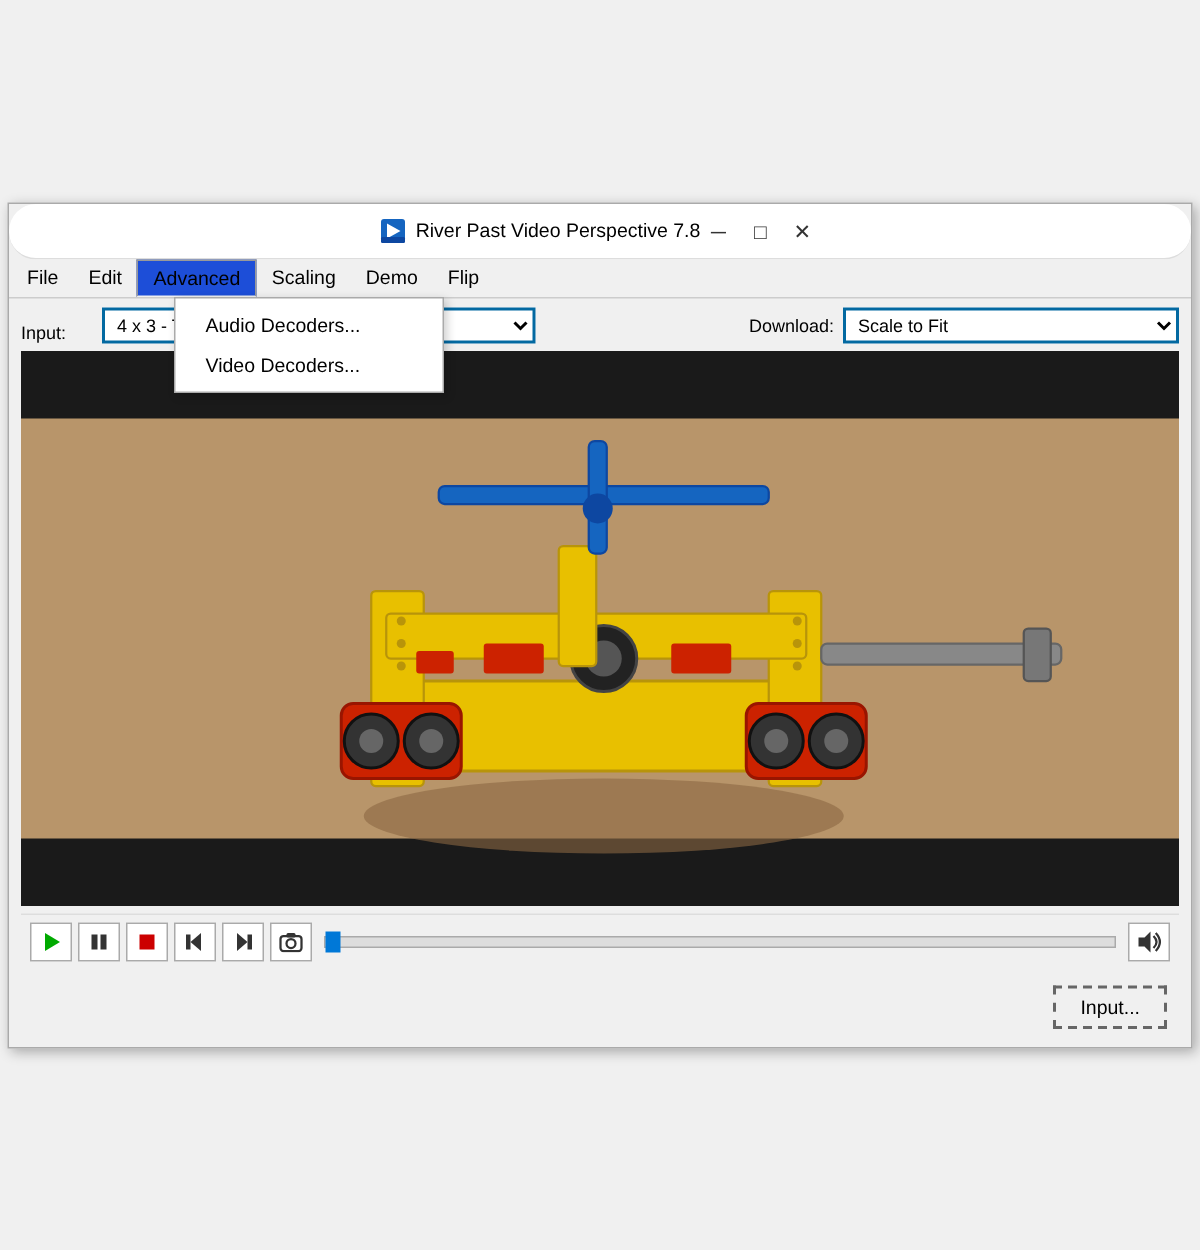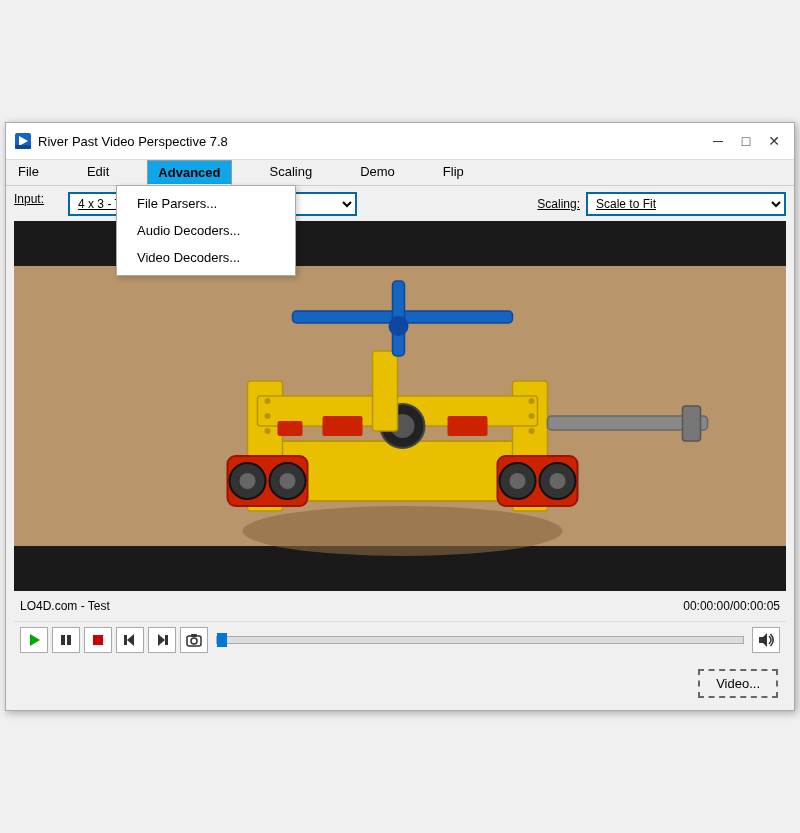--- a/index.html
+++ b/index.html
@@ -20,24 +20,25 @@
       background: #f0f0f0;
       border: 1px solid #aaa;
       box-shadow: 2px 2px 8px rgba(0,0,0,0.3);
       display: flex;
       flex-direction: column;
     }
     .title-bar {
       background: #ffffff;
       display: flex;
       align-items: center;
-      justify-content: space-between;
+      justify-content: center;
       padding: 6px 8px;
       border-bottom: 1px solid #ddd;
       user-select: none;
+      border-radius: 18px;
     }
     .title-bar-left {
       display: flex;
       align-items: center;
       gap: 6px;
     }
     .title-bar-icon {
       width: 18px;
       height: 18px;
     }
@@ -62,29 +63,28 @@
       color: #333;
     }
 
     
     .menu-bar {
       display: flex;
       background: #f0f0f0;
       border-bottom: 1px solid #ccc;
       padding: 0 2px;
       position: relative;
-      gap: 28px;
     }
     .menu-item {
       padding: 4px 10px;
       cursor: pointer;
       font-size: 13px;
       position: relative;
     }
-    .menu-item.active { background: #0ea5e9; border: 1px solid #999; border-bottom: 1px solid #f0f0f0; font-weight: bold; }
+    .menu-item.active { background: #1d4ed8; border: 1px solid #999; border-bottom: 1px solid #f0f0f0; }
 
     
     .dropdown {
       position: absolute;
       top: 100%;
       left: 110px;
       background: #fff;
       border: 1px solid #aaa;
       box-shadow: 2px 2px 6px rgba(0,0,0,0.2);
       z-index: 100;
@@ -101,43 +101,42 @@
     .content {
       padding: 6px 8px;
       display: flex;
       flex-direction: column;
       gap: 5px;
     }
 
     
     .controls-row {
       display: flex;
-      align-items: flex-start;
+      align-items: flex-end;
       gap: 24px;
-      text-decoration: underline;
     }
     .label-text {
       font-size: 12px;
     }
     select {
       height: 24px;
       border: 2px solid #0369a1;
       background: white;
       font-size: 12px;
       padding: 0 4px;
       cursor: pointer;
     }
     .input-select-narrow {
       width: 105px;
     }
     .input-select-medium {
       width: 160px;
     }
     .input-select-wide {
-      width: 200px;
+      width: 224px;
     }
     .scaling-label {
       margin-left: auto;
       display: flex;
       align-items: center;
       gap: 6px;
     }
 
     
     .video-container {
@@ -266,38 +265,37 @@
 
   <div class="menu-bar">
     <div class="menu-item">File</div>
     <div class="menu-item">Edit</div>
     <div class="menu-item active">Advanced</div>
     <div class="menu-item">Scaling</div>
     <div class="menu-item">Demo</div>
     <div class="menu-item">Flip</div>
 
     <div class="dropdown">
-      <div class="dropdown-item">File Parsers...</div>
       <div class="dropdown-item">Audio Decoders...</div>
       <div class="dropdown-item">Video Decoders...</div>
     </div>
   </div>
 
   <div class="content">
 
     <div class="controls-row">
       <span class="label-text">Input:</span>
       <select class="input-select-narrow">
         <option>4 x 3 - TV</option>
       </select>
       <select class="input-select-medium">
         <option>Side</option>
       </select>
       <div class="scaling-label">
-        <span class="label-text">Scaling:</span>
+        <span class="label-text">Download:</span>
         <select class="input-select-wide">
           <option>Scale to Fit</option>
         </select>
       </div>
     </div>
 
 
     <div class="video-container">
       <svg class="video-placeholder" viewBox="0 0 775 370" preserveAspectRatio="xMidYMid slice">
 
@@ -345,24 +343,20 @@
 
         <circle cx="255" cy="180" r="3" fill="#B8940A"></circle>
         <circle cx="255" cy="195" r="3" fill="#B8940A"></circle>
         <circle cx="255" cy="210" r="3" fill="#B8940A"></circle>
         <circle cx="519" cy="180" r="3" fill="#B8940A"></circle>
         <circle cx="519" cy="195" r="3" fill="#B8940A"></circle>
         <circle cx="519" cy="210" r="3" fill="#B8940A"></circle>
       </svg>
     </div>
 
-    <div class="status-bar">
-      <span>LO4D.com - Test</span>
-      <span>00:00:00/00:00:05</span>
-    </div>
 
     <div class="playback-bar">
       <button class="pb-btn play">
         <svg width="14" height="14" viewBox="0 0 14 14">
           <polygon points="3,1 13,7 3,13" fill="#00aa00"></polygon>
         </svg>
       </button>
       <button class="pb-btn pause">
         <svg width="14" height="14" viewBox="0 0 14 14">
           <rect x="2" y="2" width="4" height="10" fill="#333"></rect>
@@ -400,16 +394,16 @@
       <button class="volume-btn">
         <svg width="18" height="16" viewBox="0 0 18 16">
           <polygon points="2,5 6,5 10,1 10,15 6,11 2,11" fill="#333"></polygon>
           <path d="M12,4 Q16,8 12,12" stroke="#333" stroke-width="1.5" fill="none"></path>
           <path d="M13.5,2 Q19,8 13.5,14" stroke="#333" stroke-width="1.5" fill="none"></path>
         </svg>
       </button>
     </div>
 
     <div class="export-row">
-      <button class="export-btn">Video...</button>
+      <button class="export-btn">Input...</button>
     </div>
   </div>
 </div>
 
 </body></html>

